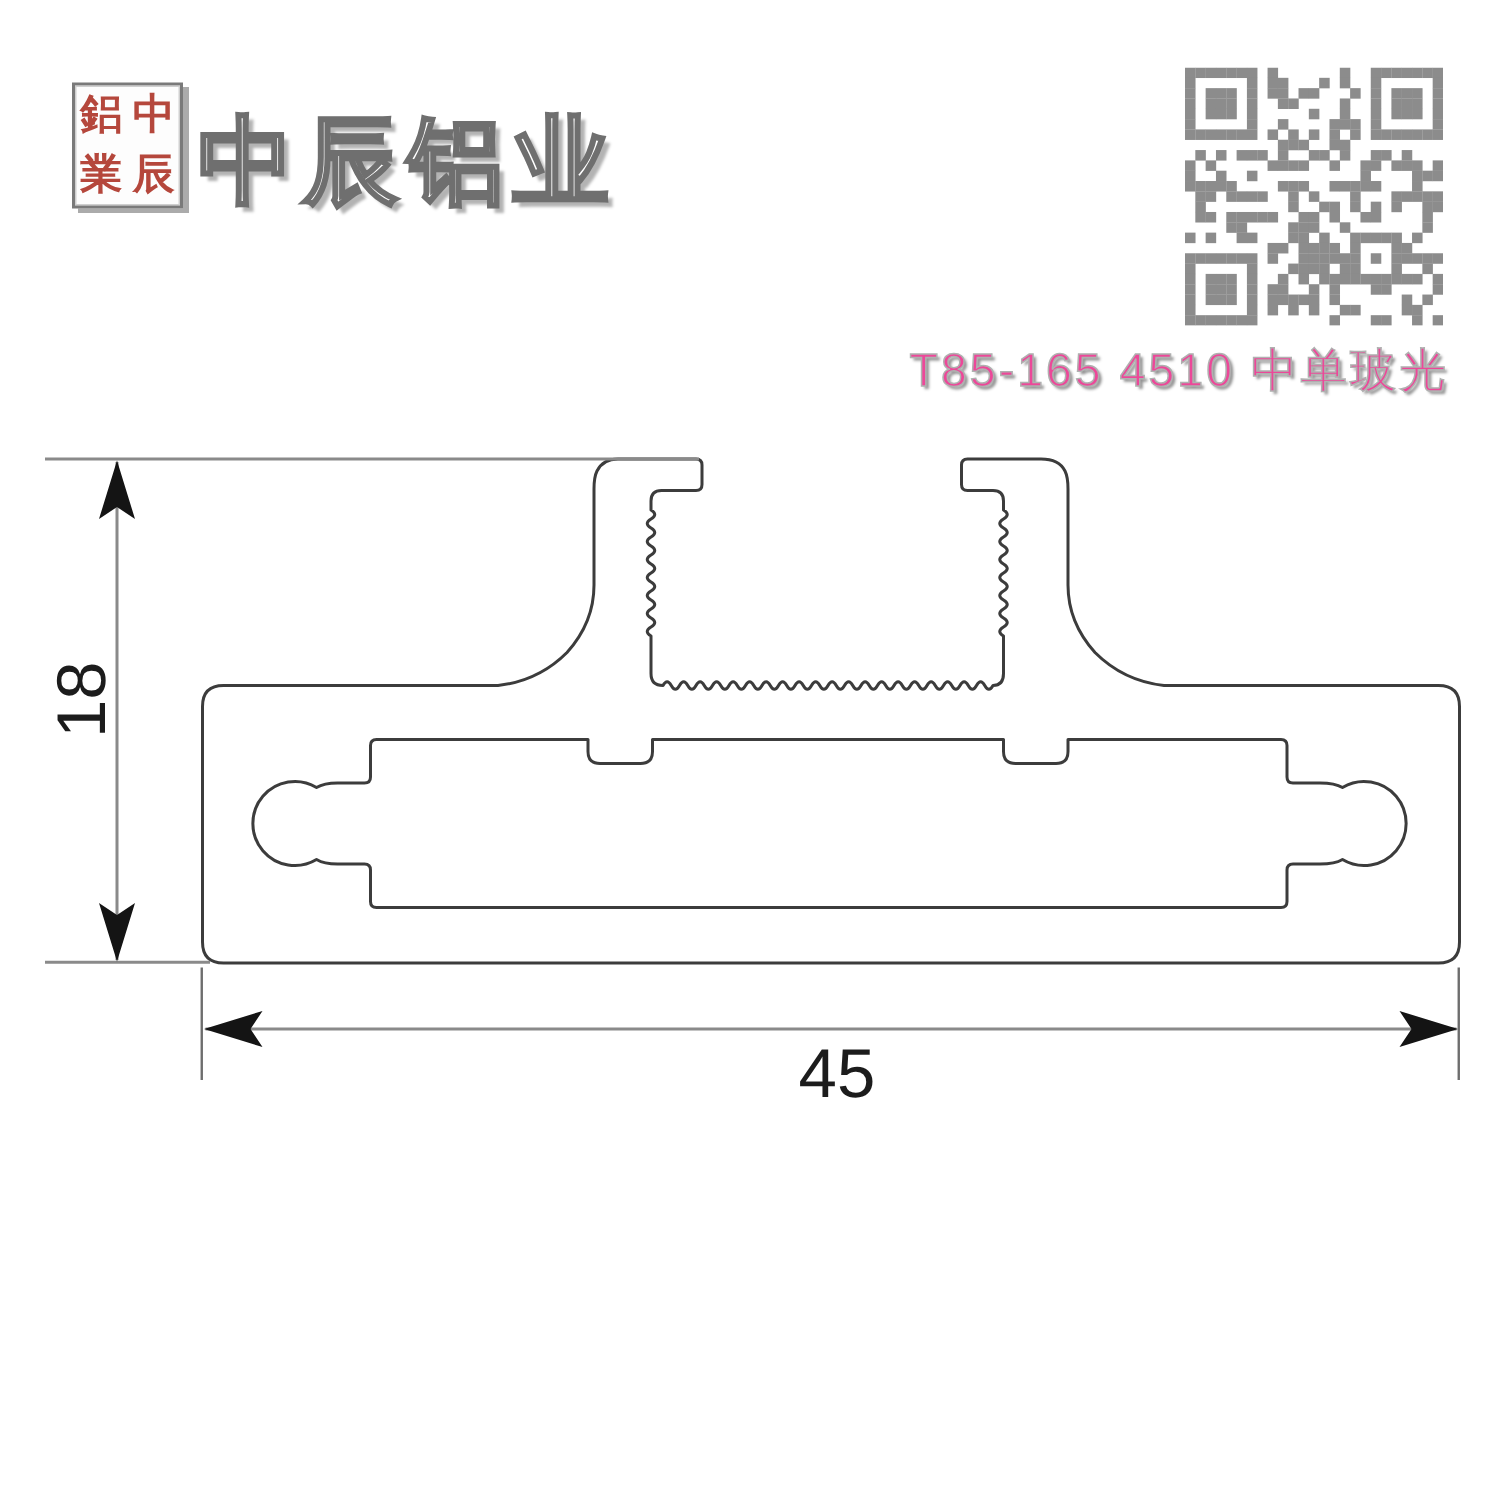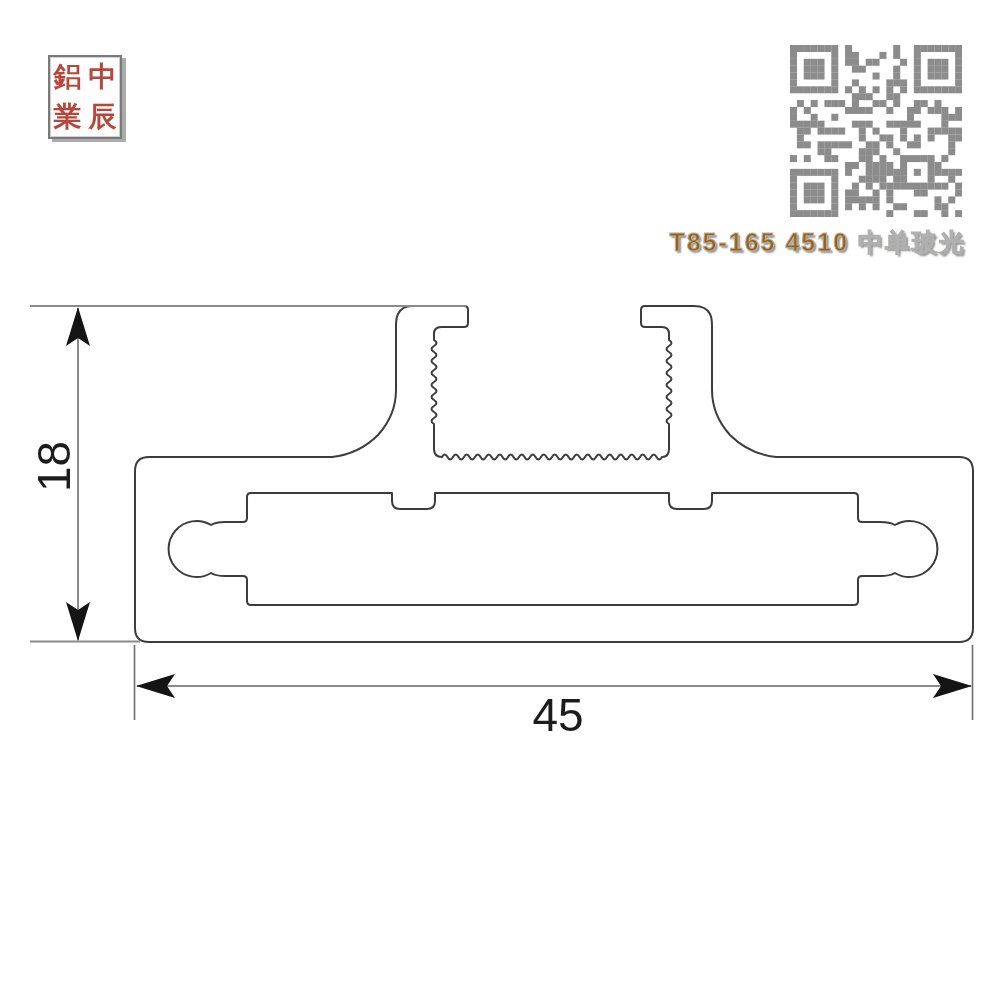--- a/index.html
+++ b/index.html
@@ -17,22 +17,22 @@
   
   .title{position:absolute;left:132px;top:64px;font-size:64px;font-weight:bold;
          letter-spacing:6px;color:#ffffff;white-space:nowrap;
          -webkit-text-stroke:2px #6f6f6f;
          text-shadow:4px 4px 2px #b3b3b3;}
 
   
   .qr{position:absolute;left:790px;top:45px;width:172px;height:172px;}
 
   
-  .code{position:absolute;right:34px;top:226px;font-size:25px;font-weight:bold;
-        letter-spacing:2px;color:#a16207;white-space:nowrap;
+  .code{position:absolute;right:34px;top:226px;font-size:31px;font-weight:normal;
+        letter-spacing:2px;color:#ec4899;white-space:nowrap;
         -webkit-text-stroke:1px #b0b0b0;
         text-shadow:2px 2px 2px #8f8f8f;}
 
   
   .drawing{position:absolute;left:0;top:0;width:1000px;height:1000px;}
   .st-outline{fill:none;stroke-width:2;stroke-linejoin:round;stroke-linecap:round;}
   .st-dim{stroke-width:2;}
   .st-ext{stroke-width:1.6;}
   .dim-text{fill:#1c1c1c;font-family:"Liberation Sans", sans-serif;font-size:46px;}
 </style>
@@ -41,20 +41,21 @@
 
 <div class="canvas">
 
   <div class="seal">
     <span>鋁</span>
     <span>中</span>
     <span>業</span>
     <span>辰</span>
   </div>
 
+  <div class="title">中辰铝业</div>
 
   <svg class="qr" id="qr" viewBox="0 0 25 25">
       <rect x="0" y="0" width="1.02" height="1.02" fill="#8c8c8c"></rect>
       <rect x="1" y="0" width="1.02" height="1.02" fill="#8c8c8c"></rect>
       <rect x="2" y="0" width="1.02" height="1.02" fill="#8c8c8c"></rect>
       <rect x="3" y="0" width="1.02" height="1.02" fill="#8c8c8c"></rect>
       <rect x="4" y="0" width="1.02" height="1.02" fill="#8c8c8c"></rect>
       <rect x="5" y="0" width="1.02" height="1.02" fill="#8c8c8c"></rect>
       <rect x="6" y="0" width="1.02" height="1.02" fill="#8c8c8c"></rect>
       <rect x="8" y="0" width="1.02" height="1.02" fill="#8c8c8c"></rect>

